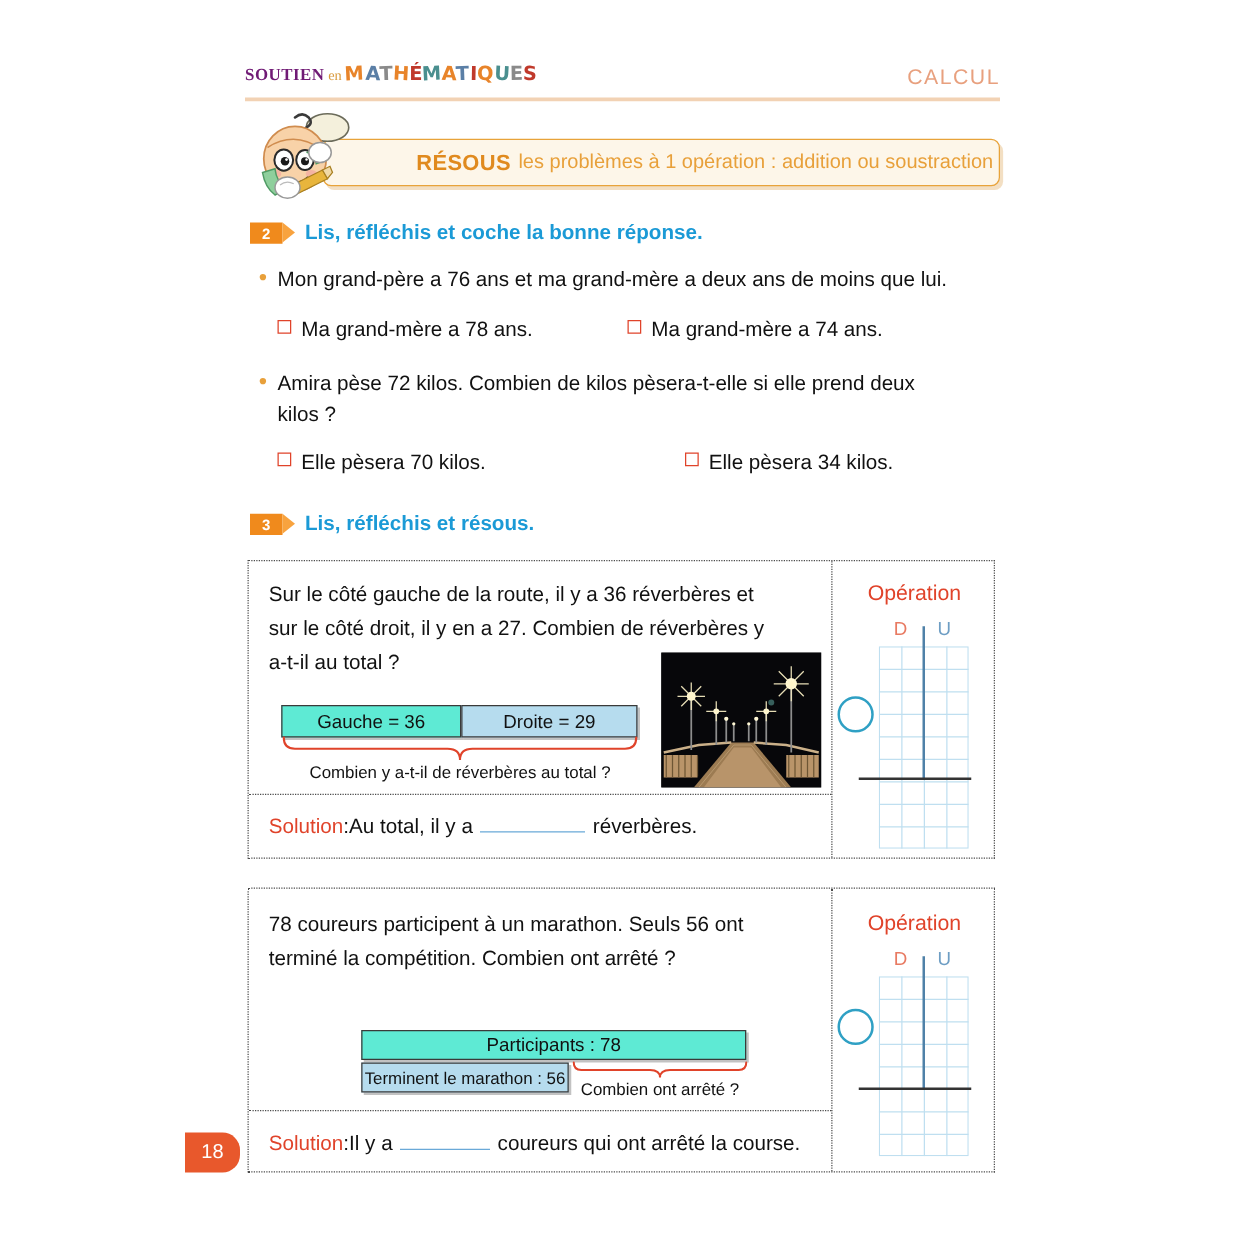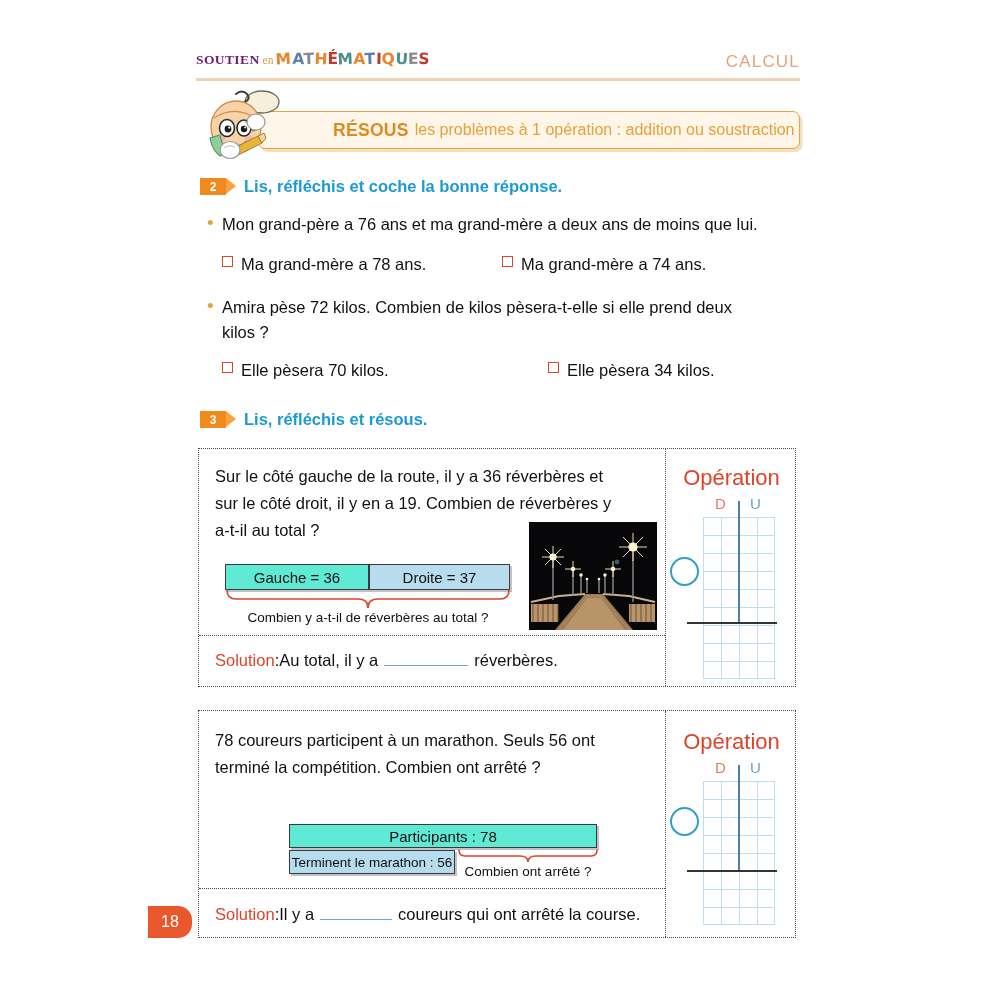--- a/index.html
+++ b/index.html
@@ -154,21 +154,21 @@
   .brace-cap { position: absolute; }
   .brace-label {
     position: absolute; font-size: 13.5px; color: #111; white-space: nowrap;
     text-align: center;
   }
 
   
   .op-panel { position: absolute; }
   .op-title {
     position: absolute; width: 100%; text-align: center;
-    font-size: 22px; color: #e0432a;
+    font-size: 17px; color: #e0432a;
   }
   .op-du { position: absolute; display: flex; }
   .op-du span { font-size: 15px; text-align: center; flex: 1; }
   .op-d { color: #e87a62; }
   .op-u { color: #6e9ec4; }
   .op-grid { position: absolute; }
   .op-vline { position: absolute; background: #4f81a8; width: 2.4px; }
   .op-hline { position: absolute; background: #333; height: 2.2px; }
   .op-circle {
     position: absolute; border: 2.4px solid #2fa0c4; border-radius: 50%;
@@ -277,27 +277,27 @@
     <div class="ex-title">Lis, réfléchis et résous.</div>
   </div>
 
   <div class="card" style="left:198px; top:448px; width:598px; height:239px;">
 
     <div class="card-left" style="width:467px;">
       <div class="card-statement" style="height:187px;">
 
         <div class="stmt-text" style="left:16px; top:14px; width:440px;">
           <div>Sur le côté gauche de la route, il y a 36 réverbères et</div>
-          <div>sur le côté droit, il y en a 19. Combien de réverbères y</div>
+          <div>sur le côté droit, il y en a 27. Combien de réverbères y</div>
           <div>a-t-il au total ?</div>
         </div>
 
         <div class="bar-row" style="left:26px; top:115px;">
           <div class="bar-yellow" style="width:144px; height:26px;">Gauche = 36</div>
-          <div class="bar-blue" style="width:141px; height:26px;">Droite = 37</div>
+          <div class="bar-blue" style="width:141px; height:26px;">Droite = 29</div>
         </div>
         <svg class="brace-cap" style="left:26px; top:139px; width:286px; height:22px;" viewBox="0 0 286 22">
           <path d="M2 2 q0 9 9 9 h122 q10 0 10 9 q0 -9 10 -9 h122 q9 0 9 -9" fill="none" stroke="#e0432a" stroke-width="1.7" stroke-linecap="round"></path>
         </svg>
         <div class="brace-label" style="left:26px; top:161px; width:286px;">Combien y a-t-il de réverbères au total ?</div>
 
         <div class="photo" style="left:330px; top:73px; width:128px; height:108px;">
           <svg viewBox="0 0 128 108" width="128" height="108">
             <rect width="128" height="108" fill="#07070a"></rect>
 

